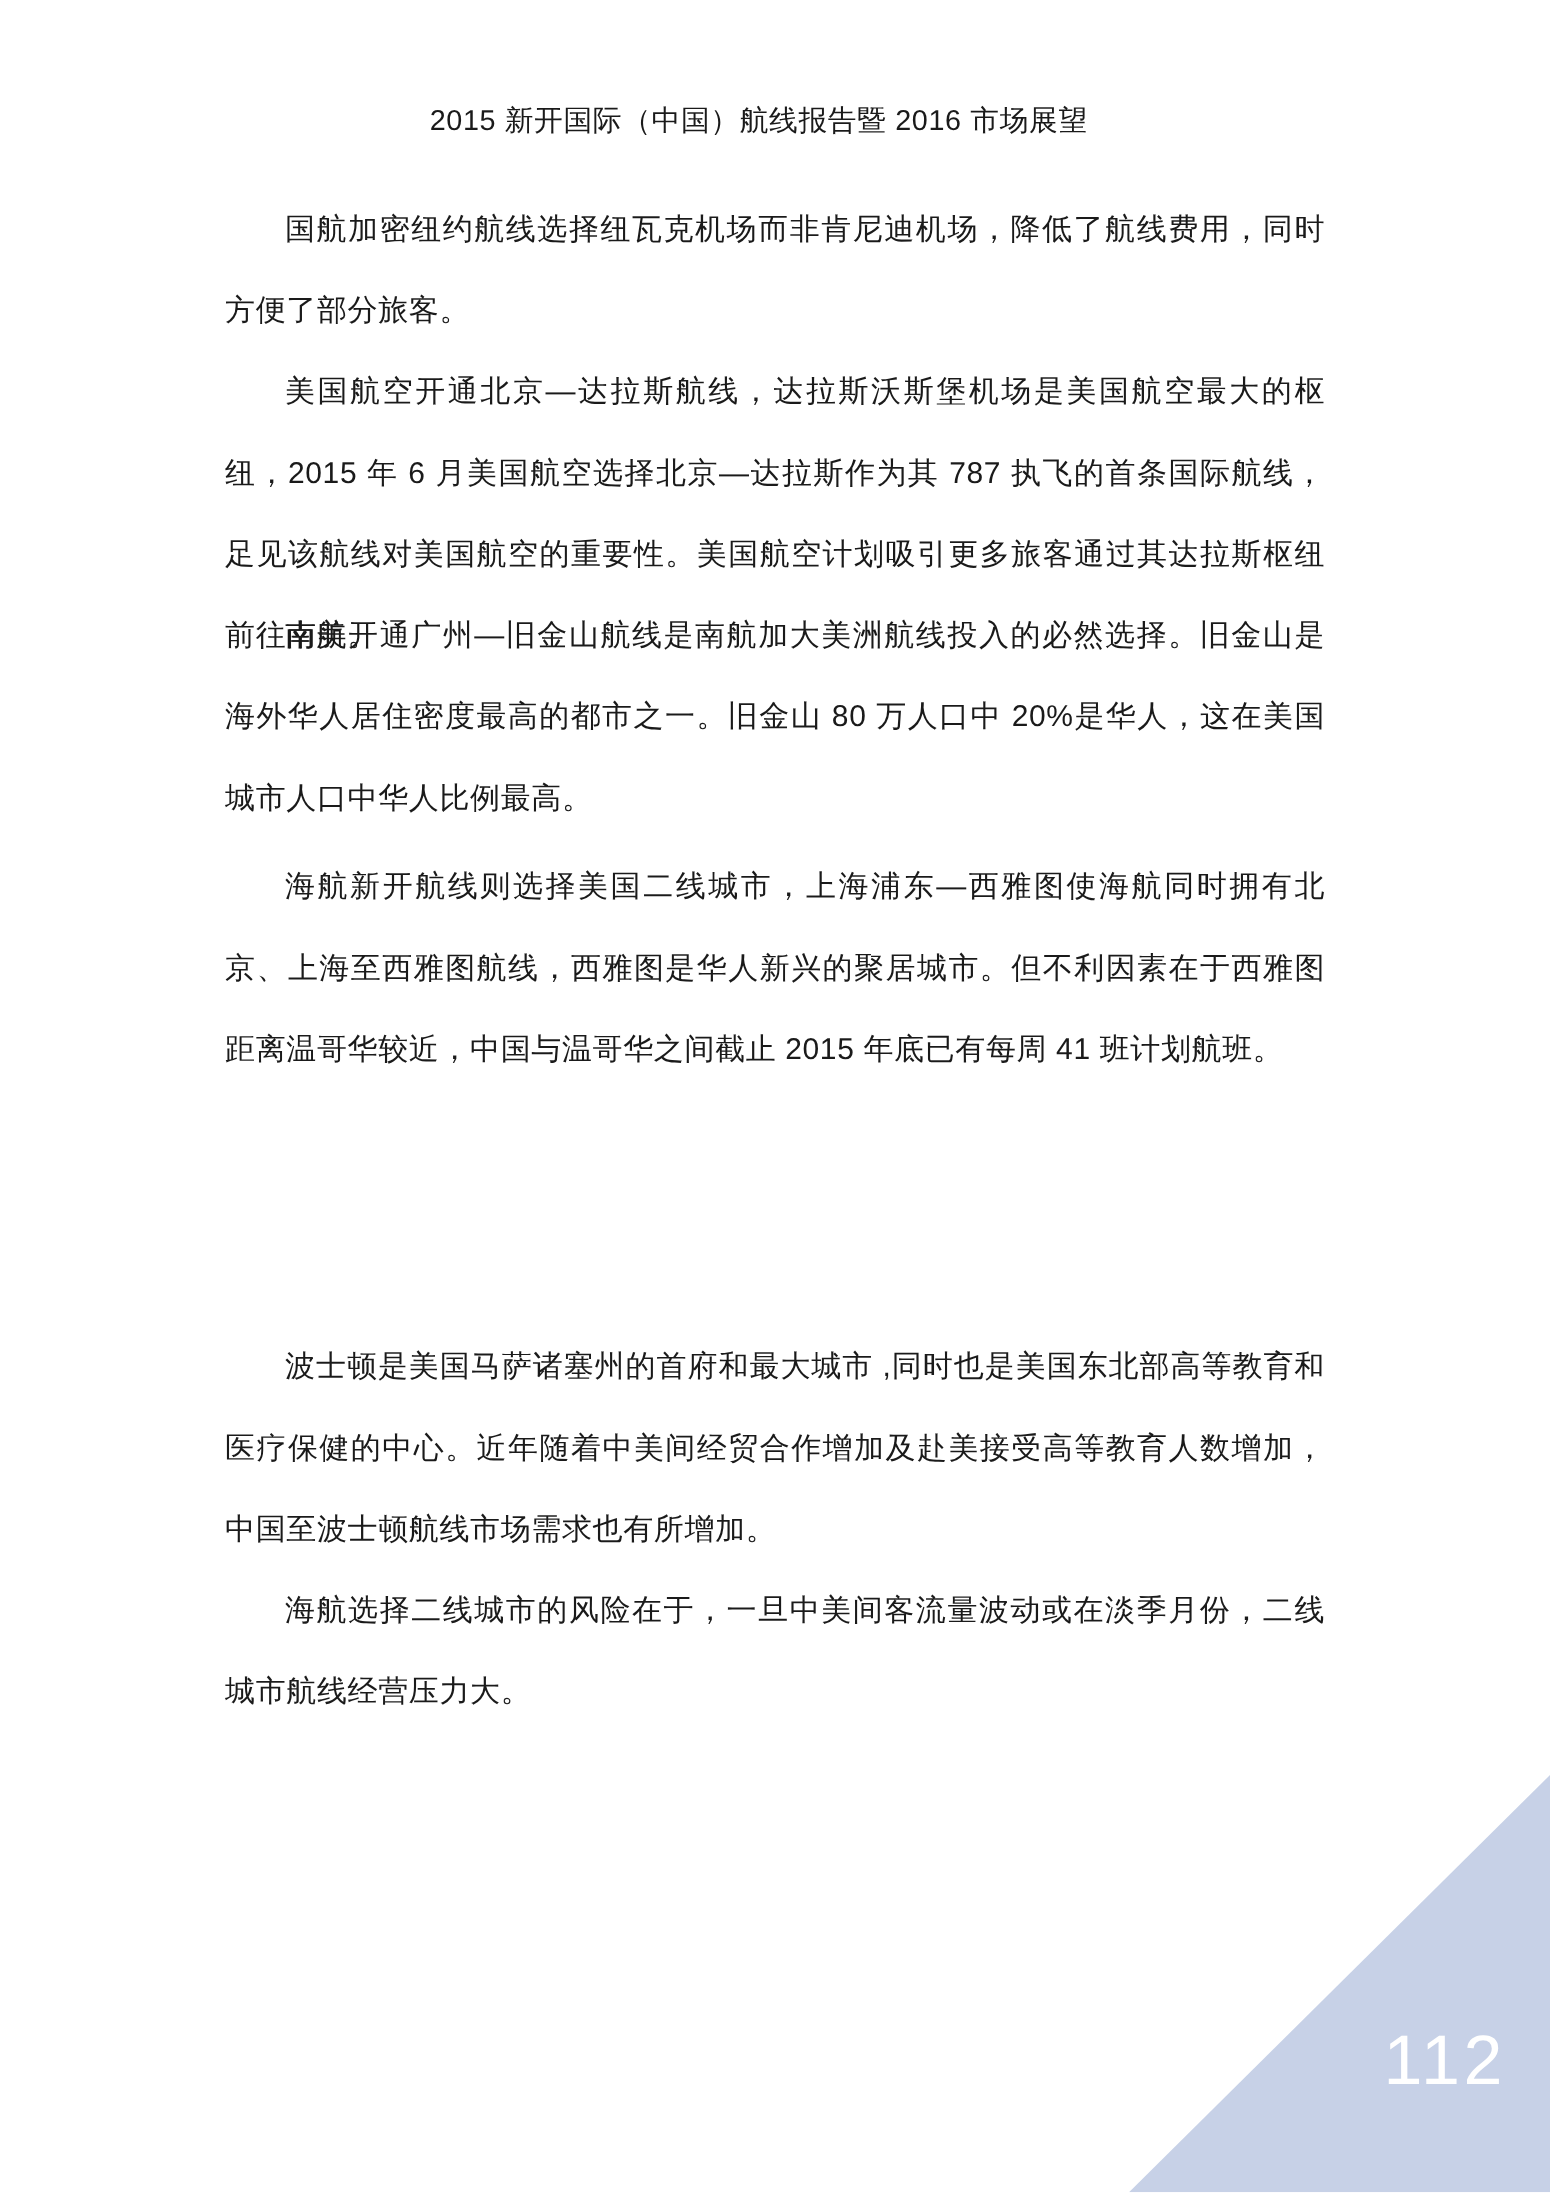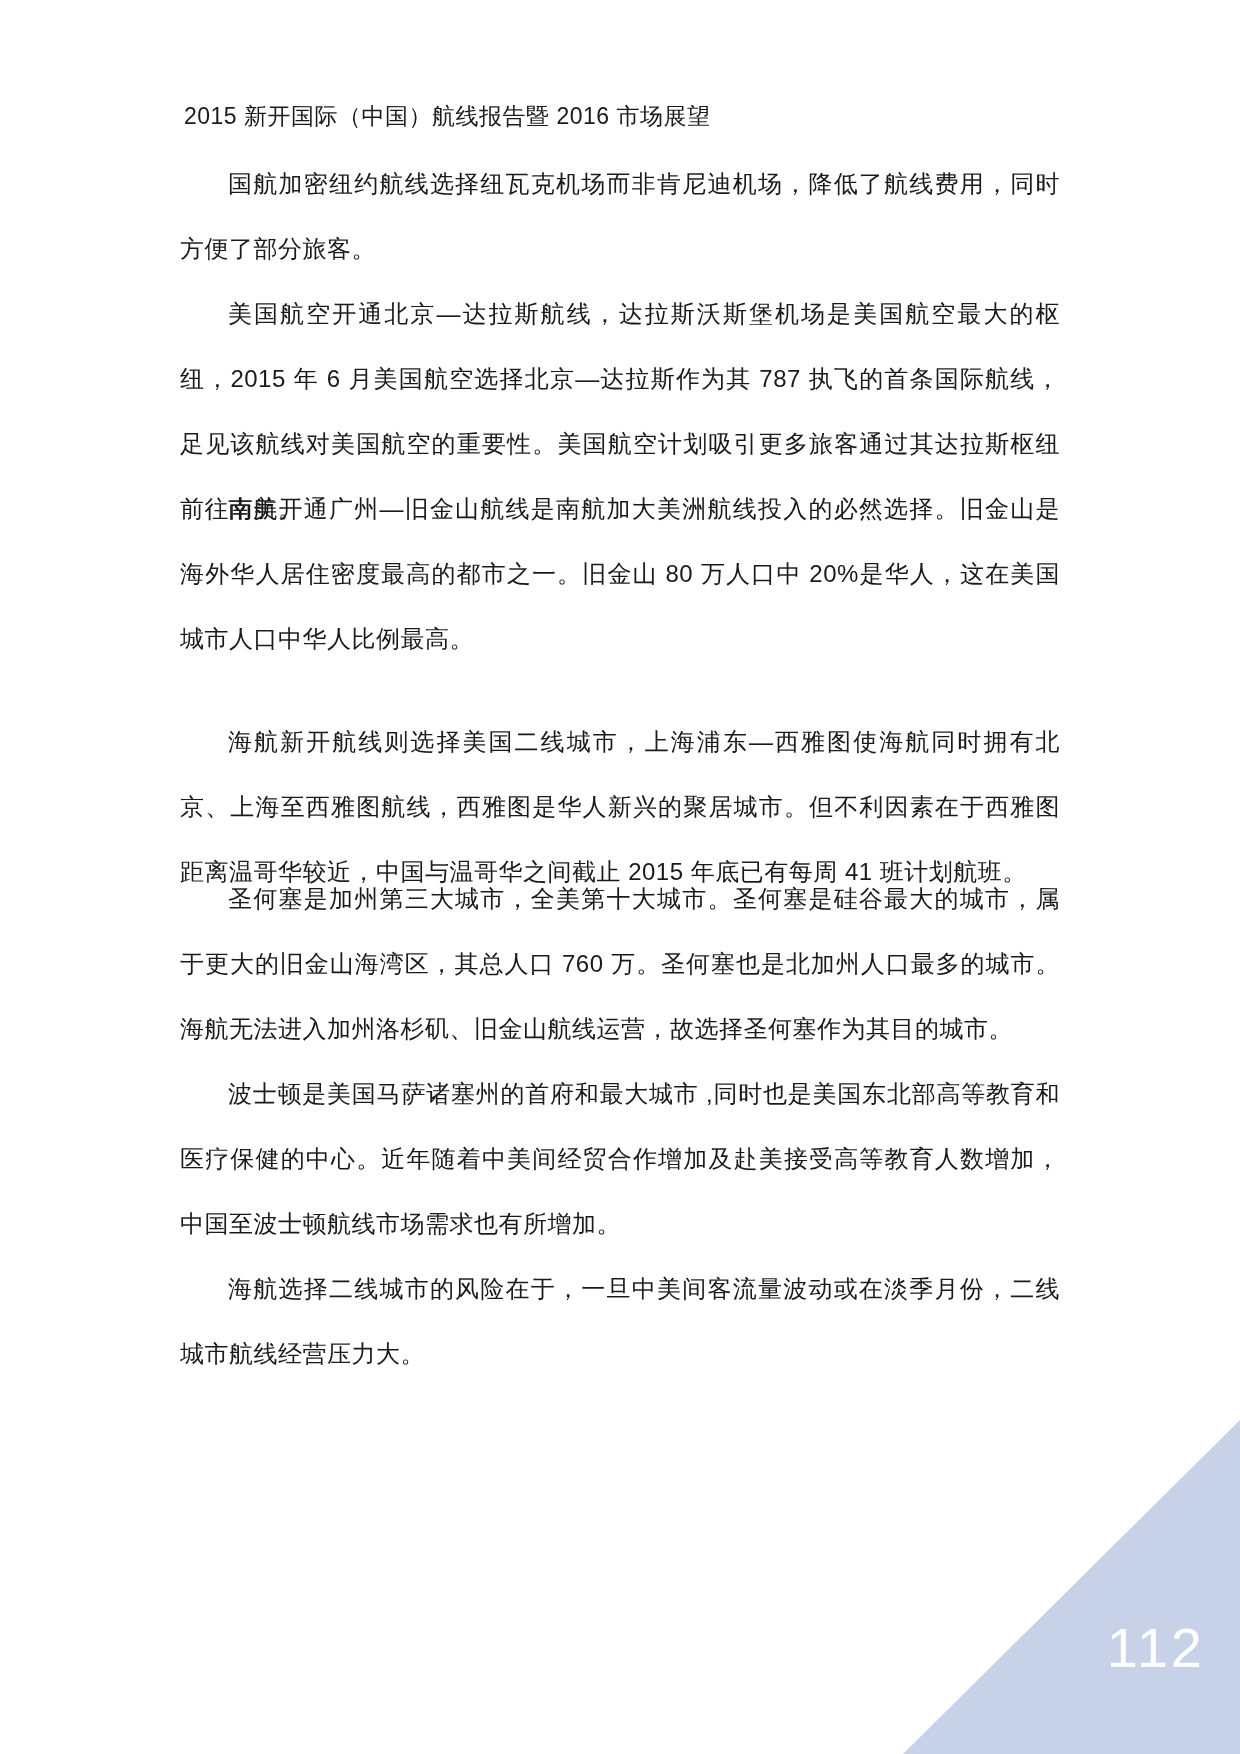--- a/index.html
+++ b/index.html
@@ -11,28 +11,28 @@
     position: relative;
     width: 1240px;
     height: 1754px;
     background: #ffffff;
     overflow: hidden;
     font-family: "Liberation Sans", "DejaVu Sans", sans-serif;
     color: #1a1a1a;
   }
   .doc-title {
     position: absolute;
-    left: 184px;
+    left: 167px;
     width: 880px;
     top: 80px;
     font-size: 23px;
     line-height: 32px;
+    text-align: center;
     letter-spacing: 0.5px;
     white-space: nowrap;
-    margin-top: 20px;
   }
   .para {
     position: absolute;
     left: 180px;
     width: 880px;
     font-size: 24px;
     line-height: 65px;
     text-align: justify;
     text-justify: inter-character;
     text-indent: 2em;
@@ -63,23 +63,22 @@
 <div class="page">
 
   <div class="doc-title">2015 新开国际（中国）航线报告暨 2016 市场展望</div>
 
   <div class="para" style="top:151px;">国航加密纽约航线选择纽瓦克机场而非肯尼迪机场，降低了航线费用，同时方便了部分旅客。</div>
 
   <div class="para" style="top:281px;">美国航空开通北京—达拉斯航线，达拉斯沃斯堡机场是美国航空最大的枢纽，2015 年 6 月美国航空选择北京—达拉斯作为其 787 执飞的首条国际航线，足见该航线对美国航空的重要性。美国航空计划吸引更多旅客通过其达拉斯枢纽前往南美。</div>
 
   <div class="para" style="top:476px;">南航开通广州—旧金山航线是南航加大美洲航线投入的必然选择。旧金山是海外华人居住密度最高的都市之一。旧金山 80 万人口中 20%是华人，这在美国城市人口中华人比例最高。</div>
 
-  <div class="para" style="top:709px;">海航新开航线则选择美国二线城市，上海浦东—西雅图使海航同时拥有北京、上海至西雅图航线，西雅图是华人新兴的聚居城市。但不利因素在于西雅图距离温哥华较近，中国与温哥华之间截止 2015 年底已有每周 41 班计划航班。</div>
+  <div class="para" style="top:677px;">海航新开航线则选择美国二线城市，上海浦东—西雅图使海航同时拥有北京、上海至西雅图航线，西雅图是华人新兴的聚居城市。但不利因素在于西雅图距离温哥华较近，中国与温哥华之间截止 2015 年底已有每周 41 班计划航班。</div>
 
-  <div class="para" style="top:866px;">圣何塞是加州第三大城市，全美第十大城市。圣何塞是硅谷最大的城市，属于更大的旧金山海湾区，其总人口 760 万。圣何塞也是北加州人口最多的城市。海航无法进入加州洛杉矶、旧金山航线运营，故选择圣何塞作为其目的城市。</div>
 
   <div class="para" style="top:1061px;">波士顿是美国马萨诸塞州的首府和最大城市 ,同时也是美国东北部高等教育和医疗保健的中心。近年随着中美间经贸合作增加及赴美接受高等教育人数增加，中国至波士顿航线市场需求也有所增加。</div>
 
   <div class="para" style="top:1256px;">海航选择二线城市的风险在于，一旦中美间客流量波动或在淡季月份，二线城市航线经营压力大。</div>
 
   <svg class="corner-triangle" viewBox="0 0 337 334" xmlns="http://www.w3.org/2000/svg">
     <polygon points="337,0 0,334 337,334" fill="#c7d1e7"></polygon>
   </svg>
 
   <div class="page-number">112</div>

